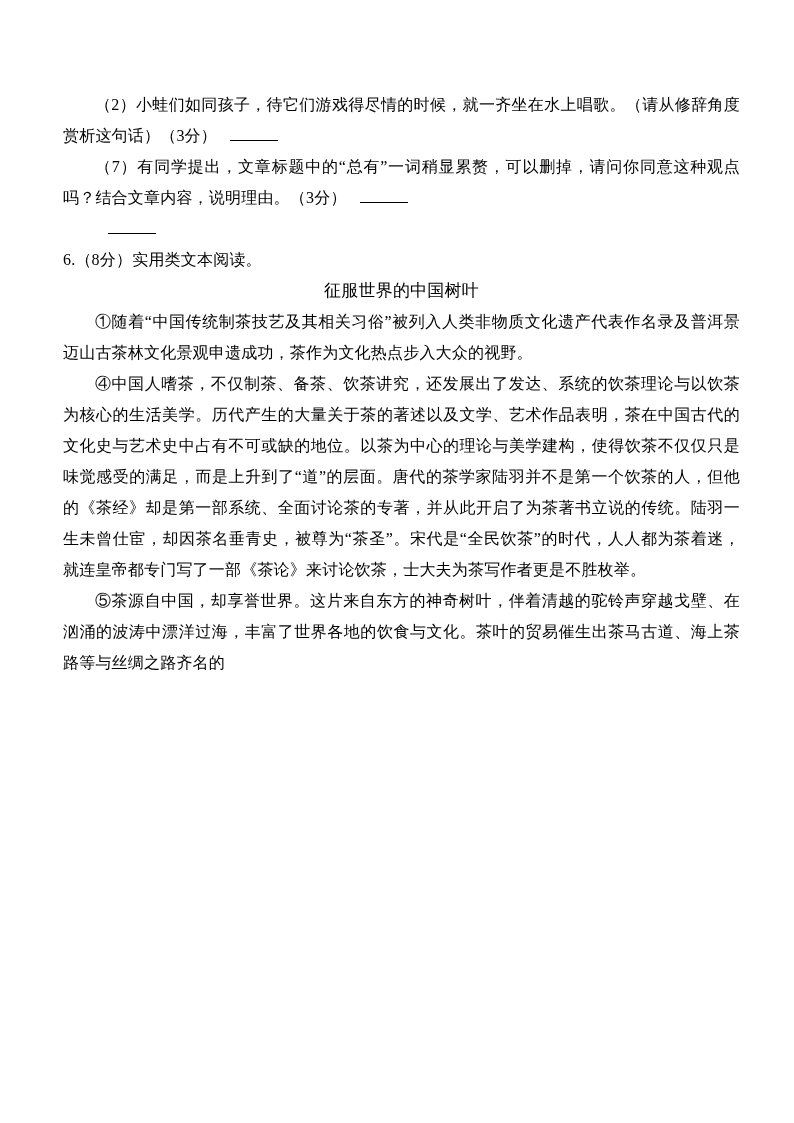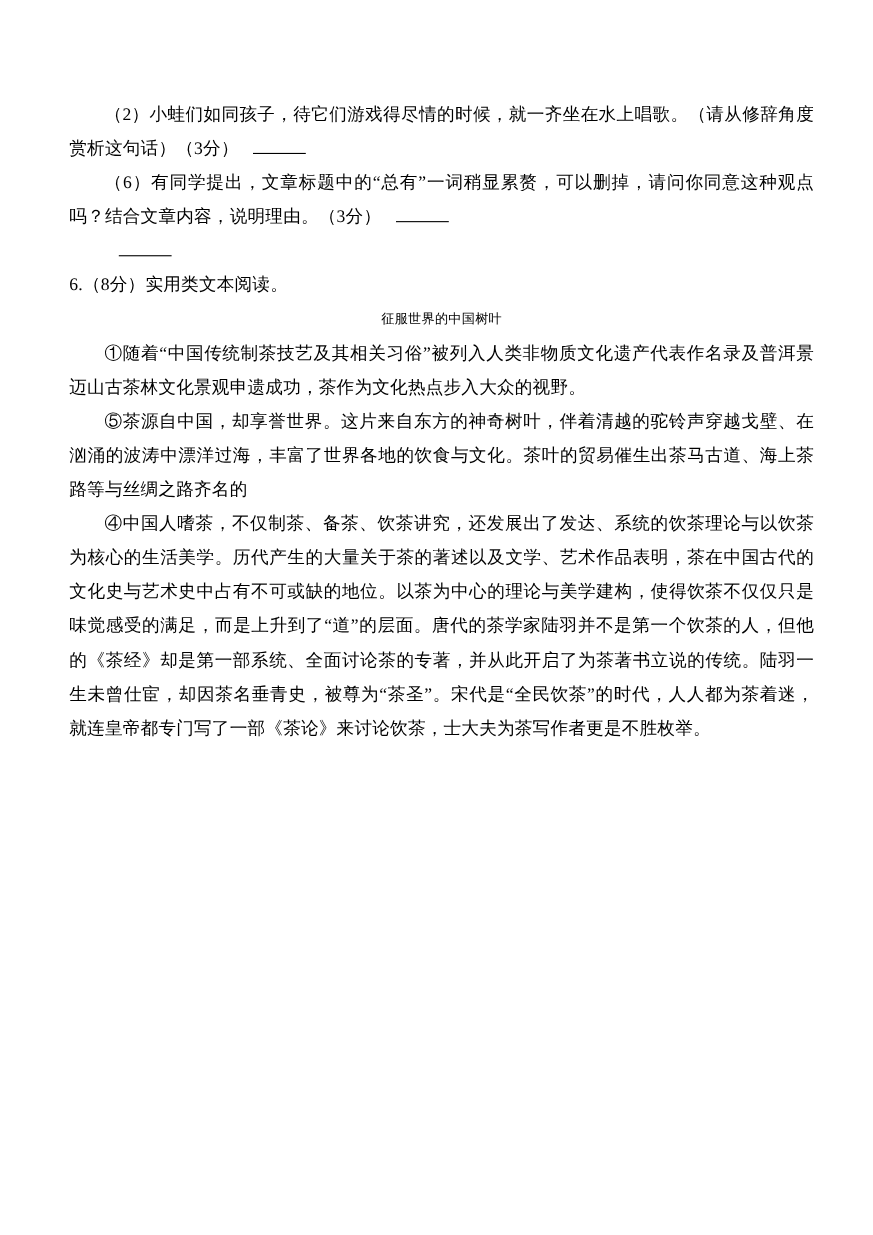--- a/index.html
+++ b/index.html
@@ -24,21 +24,21 @@
     line-height: 31px;
     text-align: justify;
     letter-spacing: 0.2px;
     word-break: break-all;
   }
   .indent {
     text-indent: 2em;
   }
   .article-title {
     margin: 0;
-    font-size: 12px;
+    font-size: 17px;
     line-height: 31px;
     font-weight: normal;
     text-align: center;
     letter-spacing: 0.2px;
   }
   .blank {
     display: inline-block;
     width: 48px;
     height: 13px;
     margin-left: 13px;
@@ -46,30 +46,30 @@
     vertical-align: baseline;
   }
 </style>
 </head>
 <body>
 
 <div class="page">
 
   <p class="para indent"><span>（2）小蛙们如同孩子，待它们游戏得尽情的时候，就一齐坐在水上唱歌。（请从修辞角度赏析这句话）（3分）</span><span class="blank"></span></p>
 
-  <p class="para indent"><span>（6）有同学提出，文章标题中的“总有”一词稍显累赘，可以删掉，请问你同意这种观点吗？结合文章内容，说明理由。（3分）</span><span class="blank"></span></p>
+  <p class="para indent"><span>（7）有同学提出，文章标题中的“总有”一词稍显累赘，可以删掉，请问你同意这种观点吗？结合文章内容，说明理由。（3分）</span><span class="blank"></span></p>
 
 
   <p class="para indent"><span class="blank"></span></p>
 
   <p class="para">6.（8分）实用类文本阅读。</p>
 
   <h2 class="article-title">征服世界的中国树叶</h2>
 
   <p class="para indent">①随着“中国传统制茶技艺及其相关习俗”被列入人类非物质文化遗产代表作名录及普洱景迈山古茶林文化景观申遗成功，茶作为文化热点步入大众的视野。</p>
 
 
 
+  <p class="para indent">④中国人嗜茶，不仅制茶、备茶、饮茶讲究，还发展出了发达、系统的饮茶理论与以饮茶为核心的生活美学。历代产生的大量关于茶的著述以及文学、艺术作品表明，茶在中国古代的文化史与艺术史中占有不可或缺的地位。以茶为中心的理论与美学建构，使得饮茶不仅仅只是味觉感受的满足，而是上升到了“道”的层面。唐代的茶学家陆羽并不是第一个饮茶的人，但他的《茶经》却是第一部系统、全面讨论茶的专著，并从此开启了为茶著书立说的传统。陆羽一生未曾仕宦，却因茶名垂青史，被尊为“茶圣”。宋代是“全民饮茶”的时代，人人都为茶着迷，就连皇帝都专门写了一部《茶论》来讨论饮茶，士大夫为茶写作者更是不胜枚举。</p>
+
   <p class="para indent">⑤茶源自中国，却享誉世界。这片来自东方的神奇树叶，伴着清越的驼铃声穿越戈壁、在汹涌的波涛中漂洋过海，丰富了世界各地的饮食与文化。茶叶的贸易催生出茶马古道、海上茶路等与丝绸之路齐名的</p>
-
-  <p class="para indent">④中国人嗜茶，不仅制茶、备茶、饮茶讲究，还发展出了发达、系统的饮茶理论与以饮茶为核心的生活美学。历代产生的大量关于茶的著述以及文学、艺术作品表明，茶在中国古代的文化史与艺术史中占有不可或缺的地位。以茶为中心的理论与美学建构，使得饮茶不仅仅只是味觉感受的满足，而是上升到了“道”的层面。唐代的茶学家陆羽并不是第一个饮茶的人，但他的《茶经》却是第一部系统、全面讨论茶的专著，并从此开启了为茶著书立说的传统。陆羽一生未曾仕宦，却因茶名垂青史，被尊为“茶圣”。宋代是“全民饮茶”的时代，人人都为茶着迷，就连皇帝都专门写了一部《茶论》来讨论饮茶，士大夫为茶写作者更是不胜枚举。</p>
 
 </div>
 
 </body></html>

